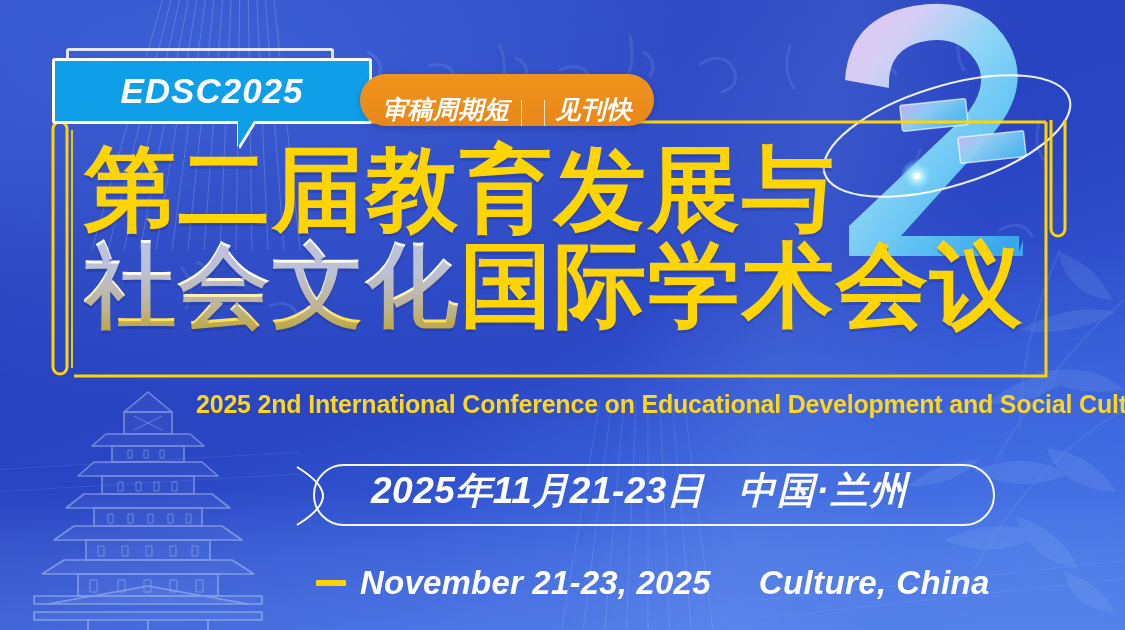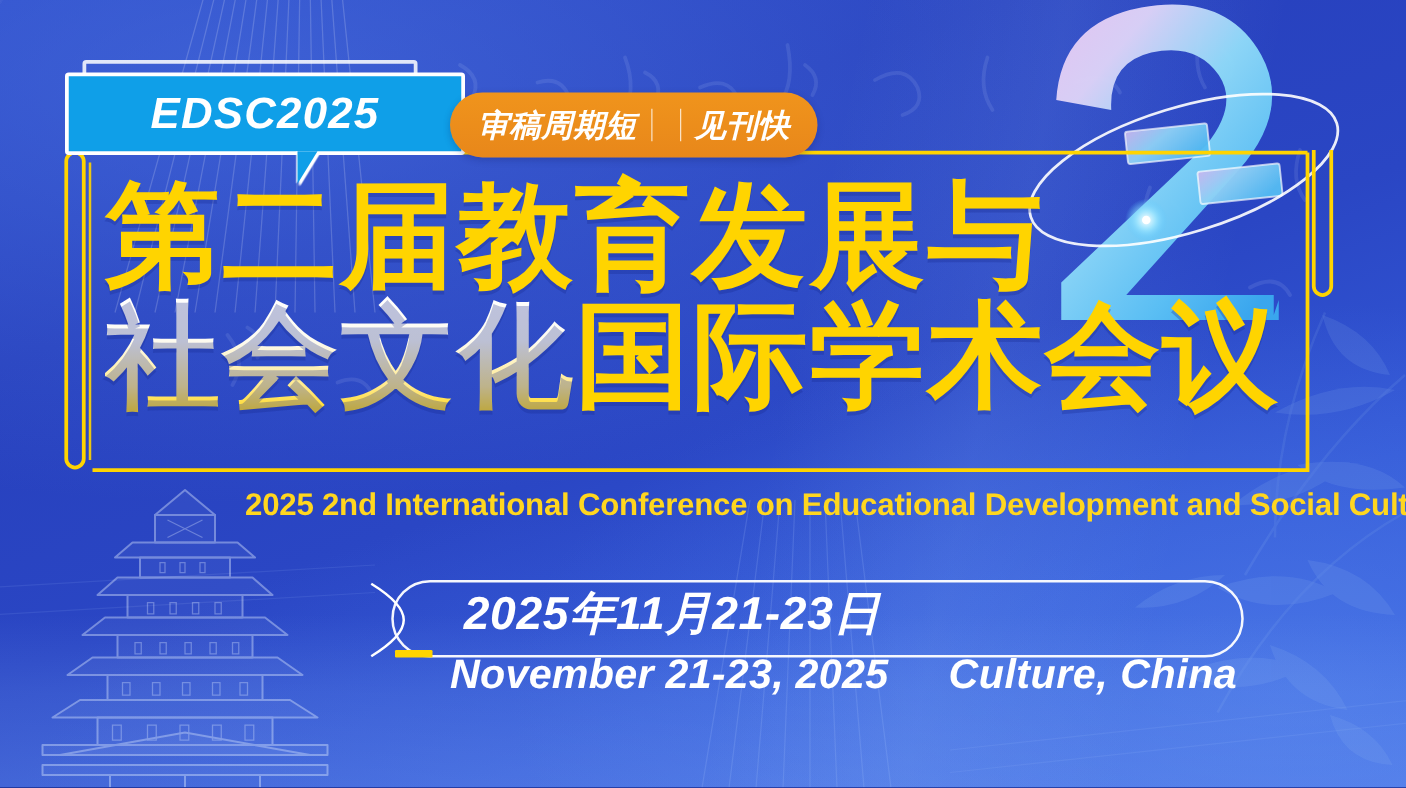--- a/index.html
+++ b/index.html
@@ -83,21 +83,21 @@
     color:#ffffff;
     font-size:35px; font-weight:700; font-style:italic;
     letter-spacing:1px;
     z-index:2;
   }
 
   
   .pill{
     position:absolute; left:360px; top:74px;
     height:52px;
-    display:flex; align-items:center;
+    display:flex; align-items:flex-end;
     padding:0 22px;
     border-radius:26px;
     background:linear-gradient(180deg,#f0941c 0%,#e8871a 100%);
     box-shadow:0 2px 6px rgba(10,25,90,.25);
     z-index:6;
   }
   .pill .seg{
     color:#fff; font-size:25px; font-weight:700; font-style:italic;
     letter-spacing:.5px; white-space:nowrap;
   }
@@ -147,22 +147,22 @@
   .datebar .d-date{ font-size:37px; letter-spacing:.5px; }
   .datebar .d-loc { font-size:37px; letter-spacing:2px; }
 
   .datebar .bracket{
     position:absolute; left:-24px; top:-1px;
     width:44px; height:62px;
   }
 
   
   .enrow{
-    position:absolute; left:316px; top:520px;
-    display:flex; align-items:flex-start;
+    position:absolute; left:316px; top:564px;
+    display:flex; align-items:center;
     z-index:5; white-space:nowrap;
   }
   .enrow .dash{
     width:30px; height:6px; background:#ffd400;
     margin-right:14px; border-radius:1px;
   }
   .enrow .e-date{
     color:#fff; font-size:33px; font-style:italic; font-weight:600;
     letter-spacing:.2px;
   }
@@ -361,20 +361,21 @@
   </div>
 
   <div class="subtitle">2025 2nd International Conference on Educational Development and Social Culture</div>
 
   <div class="datebar">
     <svg class="bracket" viewBox="0 0 44 62">
       <path d="M6 2 q26 16 26 29 q0 13 -26 29" fill="none" stroke="#ffffff" stroke-width="2"></path>
     </svg>
     <div class="inner">
       <span class="d-date">2025年11月21-23日</span>
+      <span class="d-loc">中国·兰州</span>
     </div>
   </div>
 
   <div class="enrow">
     <span class="dash"></span>
     <span class="e-date">November 21-23, 2025</span>
     <span class="e-loc">Culture, China</span>
   </div>
 
 </div>

